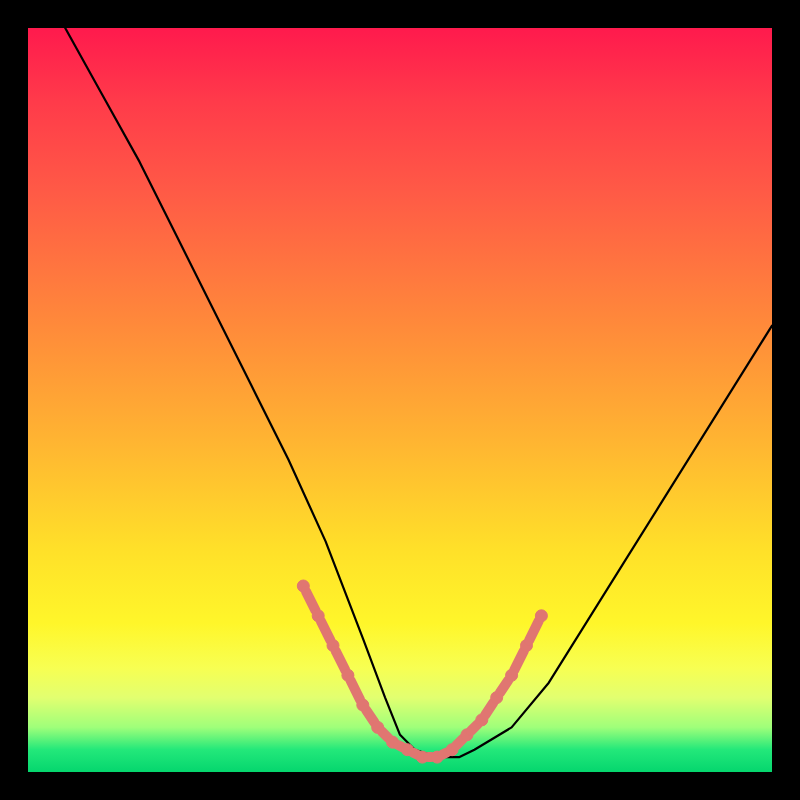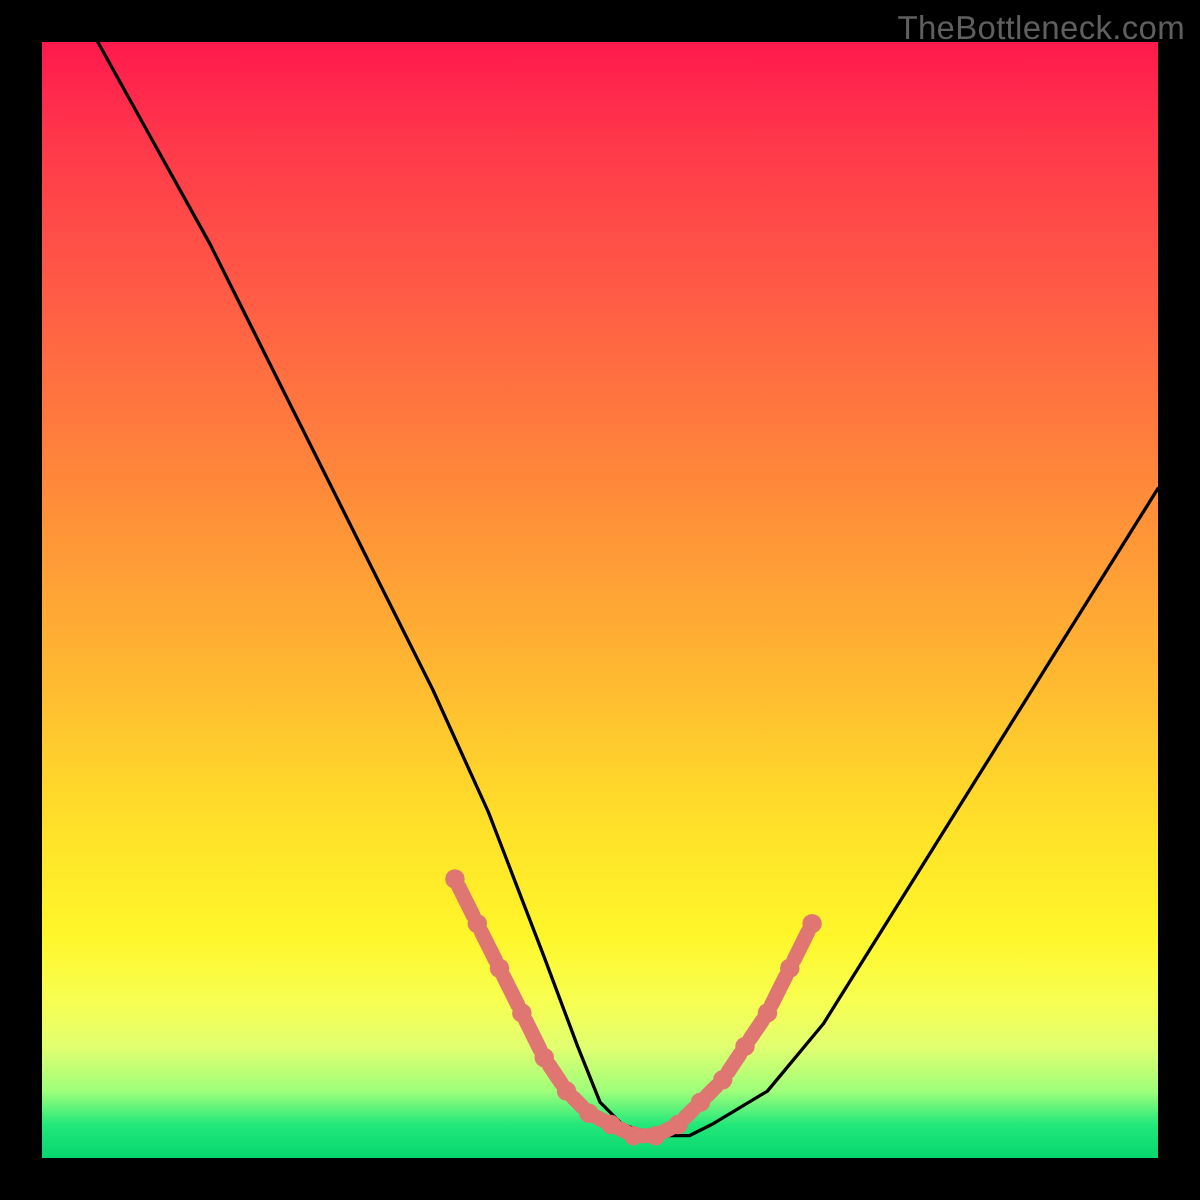--- a/index.html
+++ b/index.html
@@ -114,15 +114,14 @@
           <circle cx="483.6" cy="647.3" r="6" class="marker"></circle>
           <line x1="486.3" y1="641.9" x2="495.8" y2="622.9" class="flat-seg"></line>
           <circle cx="498.5" cy="617.5" r="6" class="marker"></circle>
           <line x1="501.2" y1="612.2" x2="510.7" y2="593.1" class="flat-seg"></line>
           <circle cx="513.4" cy="587.8" r="6" class="marker"></circle>
         </g>
     </svg>
 
   </div>
 
-  <div class="watermark">TheBottleneck.com</div>
 
 </div>
 
 </body></html>

